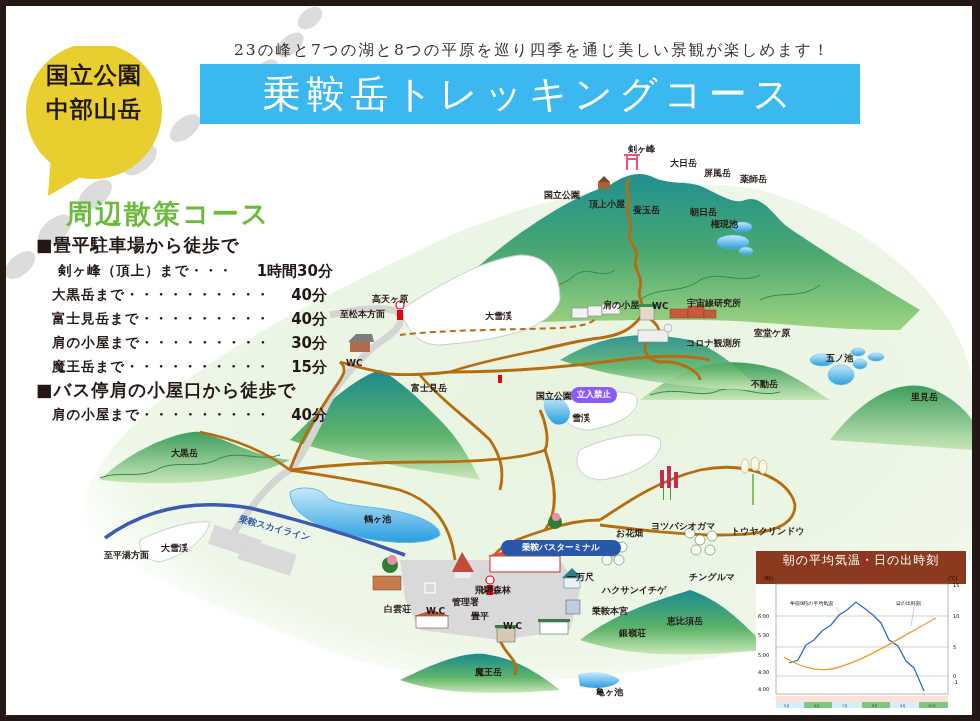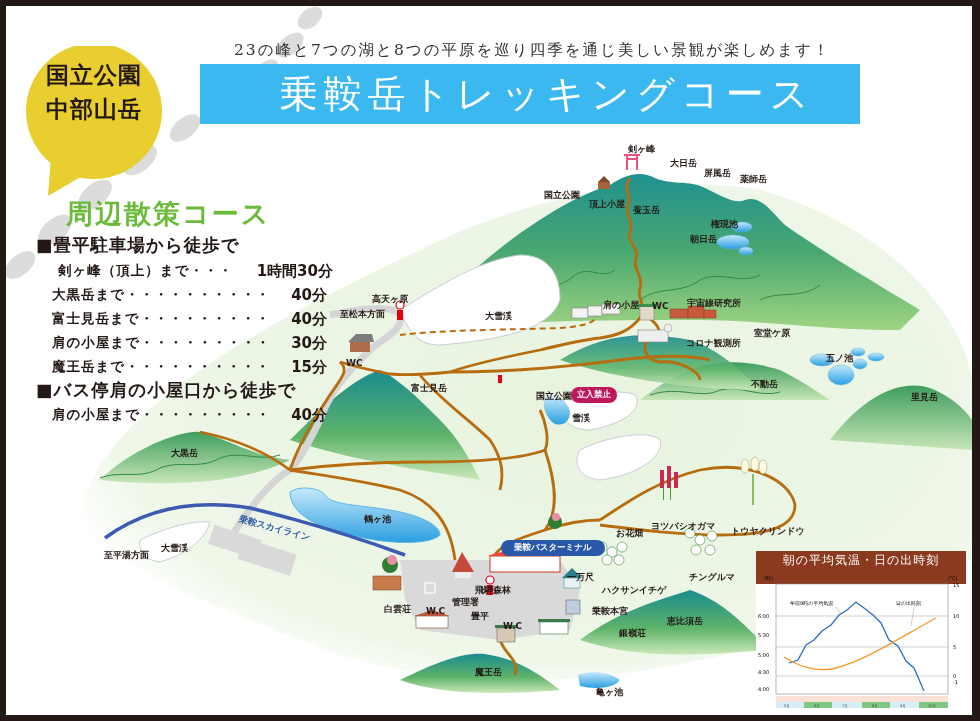--- a/index.html
+++ b/index.html
@@ -2,30 +2,30 @@
 <html><head>
 <meta charset="utf-8">
 <style>
   html, body { margin:0; padding:0; }
   body { width:980px; height:721px; overflow:hidden; background:#231815; font-family:"DejaVu Sans", sans-serif; }
   .frame { position:absolute; left:6px; top:6px; width:966px; height:709px; background:#ffffff; overflow:hidden; }
   .abs { position:absolute; }
   svg.map { position:absolute; left:0; top:0; }
   .subtitle { left:228px; top:34px; font-family:"DejaVu Serif", serif; font-size:15.5px; color:#333; letter-spacing:2px; white-space:nowrap; }
   .title-bar { left:194px; top:58px; width:660px; height:60px; background:#3ab8ef; }
-  .title-text { position:absolute; left:0; top:0; width:100%; height:60px; line-height:60px; text-align:center; color:#fff; font-family:"DejaVu Serif", serif; font-size:38px; letter-spacing:6px; font-weight:normal;margin-left:17px; }
+  .title-text { position:absolute; left:0; top:0; width:100%; height:60px; line-height:60px; text-align:center; color:#fff; font-family:"DejaVu Serif", serif; font-size:38px; letter-spacing:6px; font-weight:normal; }
   .badge-text { left:18px; top:52px; width:140px; text-align:center; font-size:23px; font-weight:bold; color:#231815; line-height:34px; letter-spacing:1px; }
   .walk-title { left:60px; top:190px; font-size:27px; font-weight:bold; color:#6bbb3a; letter-spacing:2px; white-space:nowrap; }
   .walk-head { font-size:17.5px; font-weight:bold; color:#231815; white-space:nowrap; letter-spacing:1px; }
   .walk-row { font-size:13.5px; font-weight:bold; color:#231815; white-space:nowrap; width:275px; display:flex; justify-content:space-between; }
   .walk-row .dest { letter-spacing:1px; }
   .walk-row .time { font-size:15px; }
   .lbl { font-size:9px; font-weight:bold; color:#231815; white-space:nowrap; }
-  .no-entry { left:565px; top:381px; background:#be185d; color:#fff; font-size:8.5px; font-weight:bold; padding:2px 6px; border-radius:8px; white-space:nowrap; }
-  .bus-terminal { left:495px; top:534px; background:#2a58a8; color:#fff; font-size:8.5px; font-weight:bold; padding:2px 13px; border-radius:8px; white-space:nowrap; }
+  .no-entry { left:565px; top:381px; background:#8b5cf6; color:#fff; font-size:8.5px; font-weight:bold; padding:2px 6px; border-radius:8px; white-space:nowrap; }
+  .bus-terminal { left:495px; top:534px; background:#2a58a8; color:#fff; font-size:8.5px; font-weight:bold; padding:2px 21px; border-radius:8px; white-space:nowrap; }
   .skyline { left:232px; top:516px; font-size:9px; font-weight:bold; color:#2a58a8; transform:rotate(15deg); white-space:nowrap; }
   .chart-box { left:750px; top:545px; width:212px; height:160px; background:#fff; }
   .chart-title { position:absolute; left:0; top:0; width:210px; height:33px; background:#8b3a1f; color:#fff; font-size:12px; line-height:19px; text-align:center; letter-spacing:1px; white-space:nowrap; }
   .chart-small { font-size:5px; color:#555; }
 </style>
 </head>
 <body>
 
 <div class="frame">
 
@@ -289,21 +289,21 @@
       <span class="time">40分</span>
     </div>
 
   <div class="abs lbl" style="left:622px;top:137px;">剣ヶ峰</div>
   <div class="abs lbl" style="left:664px;top:151px;">大日岳</div>
   <div class="abs lbl" style="left:698px;top:161px;">屏風岳</div>
   <div class="abs lbl" style="left:734px;top:167px;">薬師岳</div>
   <div class="abs lbl" style="left:538px;top:183px;">国立公園</div>
   <div class="abs lbl" style="left:583px;top:192px;">頂上小屋</div>
   <div class="abs lbl" style="left:627px;top:198px;">蚕玉岳</div>
-  <div class="abs lbl" style="left:656px;top:227px;padding-left:28px;">朝日岳</div>
+  <div class="abs lbl" style="left:656px;top:200px;padding-left:28px;">朝日岳</div>
   <div class="abs lbl" style="left:705px;top:212px;">権現池</div>
 
   <div class="abs lbl" style="left:366px;top:287px;">高天ヶ原</div>
   <div class="abs lbl" style="left:334px;top:302px;">至松本方面</div>
   <div class="abs lbl" style="left:340px;top:352px;">WC</div>
   <div class="abs lbl" style="left:479px;top:304px;">大雪渓</div>
   <div class="abs lbl" style="left:597px;top:293px;">肩の小屋</div>
   <div class="abs lbl" style="left:646px;top:295px;">WC</div>
   <div class="abs lbl" style="left:681px;top:291px;">宇宙線研究所</div>
   <div class="abs lbl" style="left:748px;top:321px;">室堂ケ原</div>

